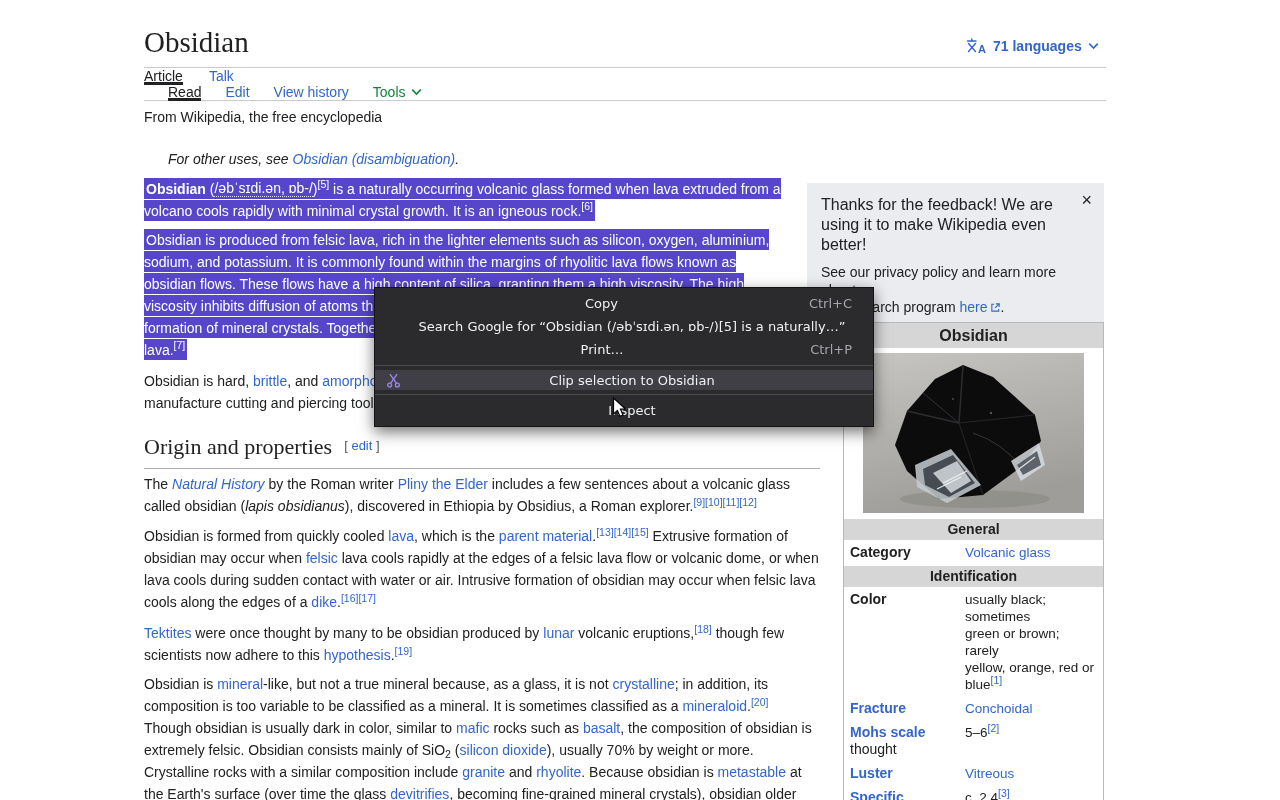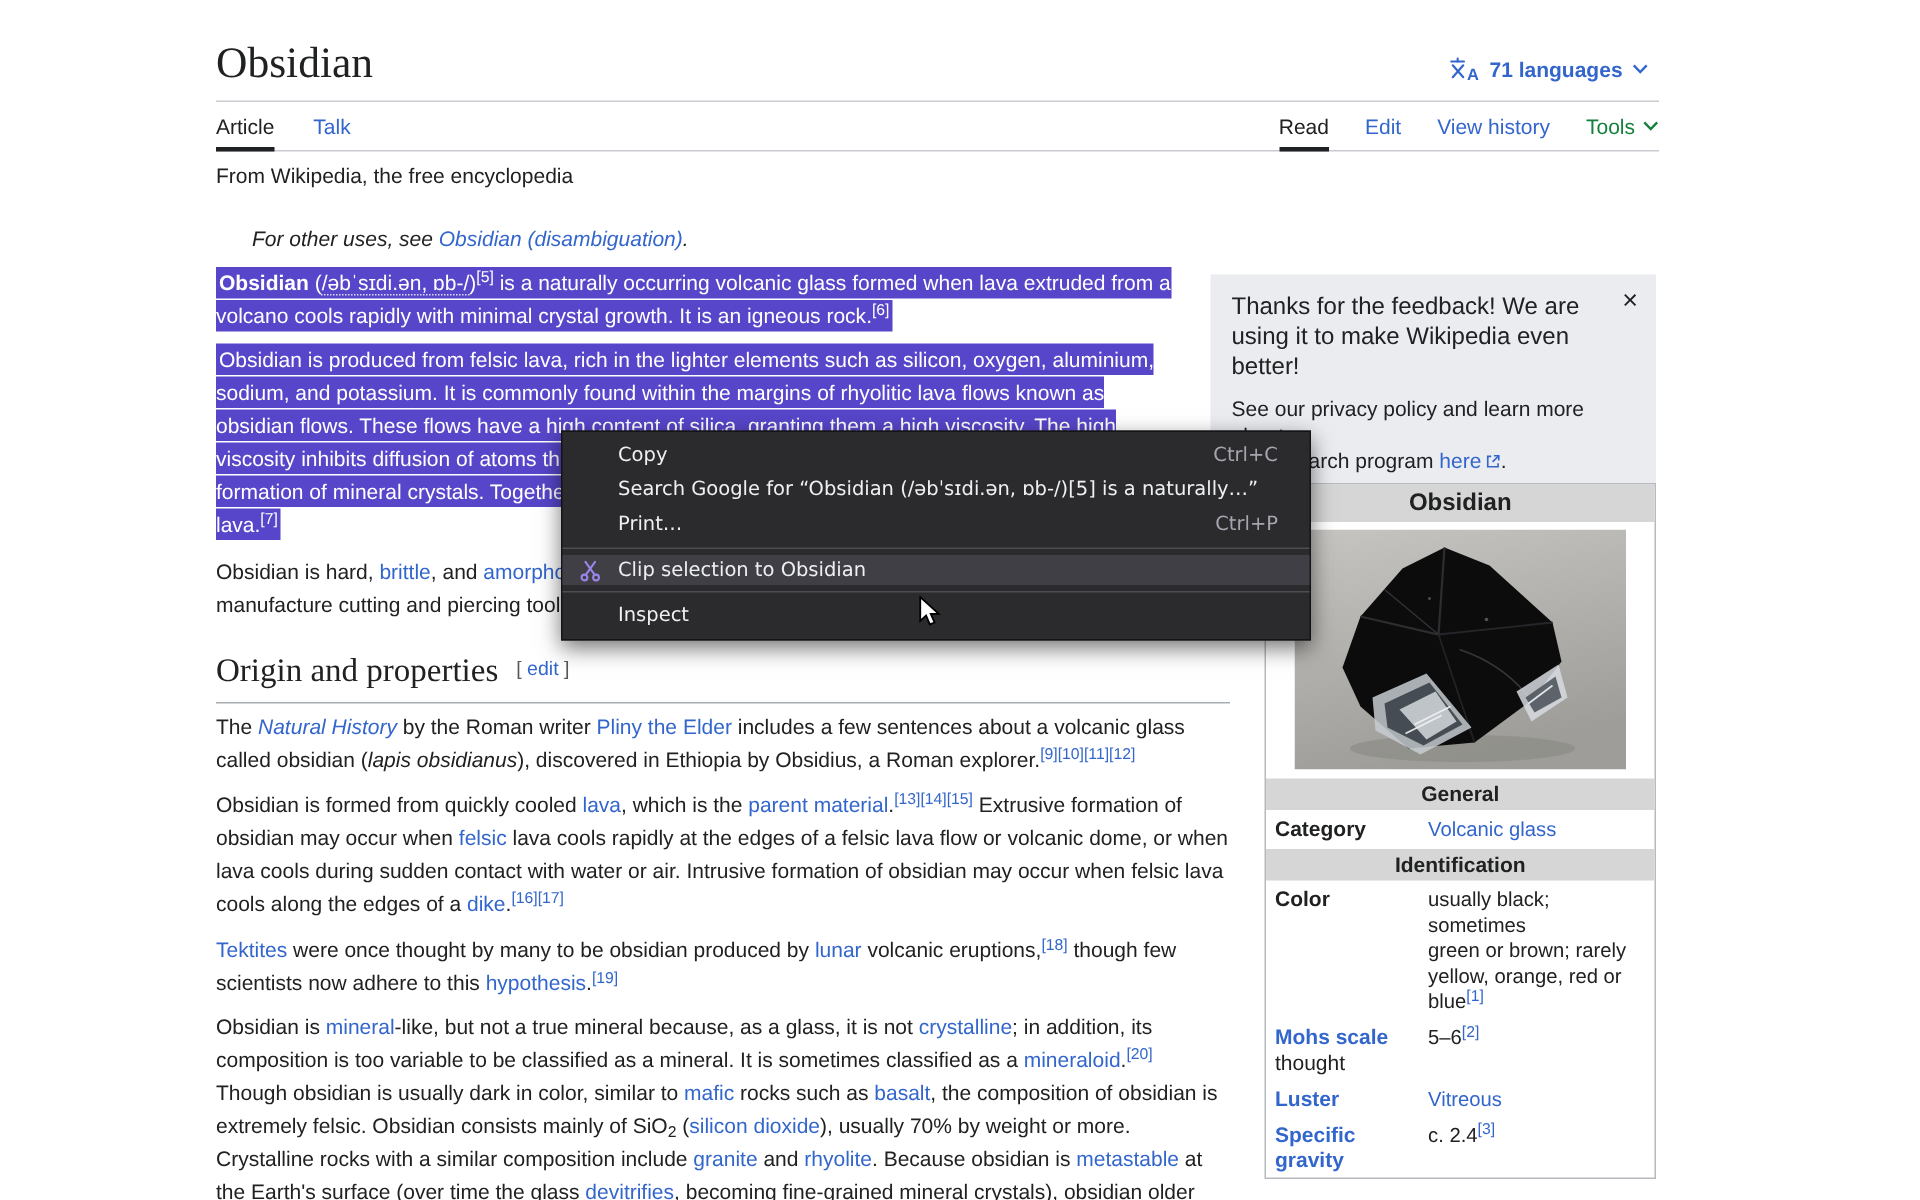--- a/index.html
+++ b/index.html
@@ -16,21 +16,21 @@
   sup{font-size:10.5px;line-height:0;vertical-align:baseline;position:relative;top:-5px;}
   sub{font-size:10.5px;line-height:0;vertical-align:baseline;position:relative;top:3px;}
 
   
   #title{position:absolute;left:144px;top:24px;margin:0;font-family:"Liberation Serif","DejaVu Serif",serif;
          font-weight:normal;font-size:29px;line-height:36px;}
   #langbtn{position:absolute;left:966px;top:38px;display:flex;align-items:center;gap:6px;
            color:var(--link-blue,#3366cc);font-weight:bold;font-size:14px;}
   #rule1{position:absolute;left:144px;top:67px;width:962px;height:1px;background:#c8ccd1;}
   #tabbar{position:absolute;left:144px;top:68px;width:962px;height:32px;border-bottom:1px solid #c8ccd1;
-          display:flex;justify-content:space-between;align-items:stretch;font-size:14px;}
+          display:flex;justify-content:space-between;align-items:stretch;font-size:14px;flex-direction:column;}
   .tabgroup{display:flex;align-items:stretch;}
   .tab{display:flex;align-items:center;gap:5px;margin-right:26px;position:relative;color:var(--link-blue,#3366cc);}
   .tabgroup.right .tab{margin-right:0;margin-left:24px;}
   .tab.plain{color:#15803d;}
   .tab.active{color:#202122;}
   .tab.active::after{content:"";position:absolute;left:0;right:0;bottom:-1px;height:3px;background:#202122;}
   #tagline{position:absolute;left:144px;top:109px;font-size:14px;}
 
   
   .block{position:absolute;left:144px;width:700px;font-size:14px;line-height:22px;margin:0;}
@@ -59,30 +59,30 @@
   .fb-body .lnk{color:var(--link-blue,#3366cc);}
 
   
   #infobox{position:absolute;left:843px;top:322px;width:261px;box-sizing:border-box;background:#fff;
            border:1px solid #b6b9bd;font-size:14px;}
   .ib-title{background:var(--infobox-header,#d6d6d6);text-align:center;font-weight:bold;font-size:16px;
             padding:2px 0;line-height:21px;}
   .ib-photo{display:block;margin:5px auto 6px;}
   .ib-section{background:var(--infobox-header,#d6d6d6);text-align:center;font-weight:bold;font-size:14px;
             padding:1px 0;line-height:19px;margin-top:2px;}
-  .ib-row{display:grid;grid-template-columns:98px 1fr;column-gap:4px;padding:4px 6px 3px;line-height:17px;}
+  .ib-row{display:grid;grid-template-columns:98px 1fr;column-gap:17px;padding:4px 6px 3px;line-height:17px;}
   .ib-label{font-weight:bold;}
   .ib-label .lnk{font-weight:bold;}
   .ib-label .plainpart{font-weight:normal;}
   .ib-value{font-size:13.5px;}
 
   
   #ctx{position:absolute;left:374px;top:287px;width:500px;box-sizing:border-box;z-index:50;
        background:var(--menu-bg,#2b2b2e);border:1px solid #141416;box-shadow:0 5px 14px rgba(0,0,0,.55);
-       padding:4px 0;font-family:"DejaVu Sans",sans-serif;font-size:13px;color:var(--menu-text,#eef0f2);}
+       padding:4px 0;font-family:"DejaVu Sans",sans-serif;font-size:13px;color:var(--menu-text,#eef0f2);text-align:center;}
   .ctx-item{display:flex;align-items:center;height:23px;padding-right:21px;white-space:nowrap;}
   .ctx-item.hovered{background:var(--menu-hover,#3f3f45);height:20px;}
   .ctx-gutter{flex:0 0 37px;display:flex;justify-content:center;align-items:center;}
   .ctx-label{flex:1;overflow:hidden;}
   .ctx-shortcut{color:var(--menu-dim,#a5a5ad);margin-left:18px;}
   .ctx-sep{height:1px;background:var(--menu-sep,#4c4c52);margin:4px 0;}
 
   #cursor{position:absolute;left:612px;top:397px;z-index:60;}
 </style>
 </head>
@@ -199,20 +199,24 @@
       <div class="ib-row">
         <div class="ib-label"><span class=" bold">Category</span></div>
         <div class="ib-value"><a class="lnk">Volcanic glass</a></div>
       </div>
       <div class="ib-section">Identification</div>
       <div class="ib-row">
         <div class="ib-label"><span class=" bold">Color</span></div>
         <div class="ib-value"><span class="">usually black; sometimes</span><br><span class="">green or brown; rarely</span><br><span class="">yellow, orange, red or</span><br><span class="">blue</span><sup><a class="lnk">[1]</a></sup></div>
       </div>
       <div class="ib-row">
+        <div class="ib-label"><a class="lnk bold">Fracture</a></div>
+        <div class="ib-value"><a class="lnk">Conchoidal</a></div>
+      </div>
+      <div class="ib-row">
         <div class="ib-label"><a class="lnk bold">Mohs scale</a><span class=" plainpart"> thought</span></div>
         <div class="ib-value"><span class="">5–6</span><sup><a class="lnk">[2]</a></sup></div>
       </div>
       <div class="ib-row">
         <div class="ib-label"><a class="lnk bold">Luster</a></div>
         <div class="ib-value"><a class="lnk">Vitreous</a></div>
       </div>
       <div class="ib-row">
         <div class="ib-label"><a class="lnk bold">Specific gravity</a></div>
         <div class="ib-value"><span class="">c. 2.4</span><sup><a class="lnk">[3]</a></sup></div>

